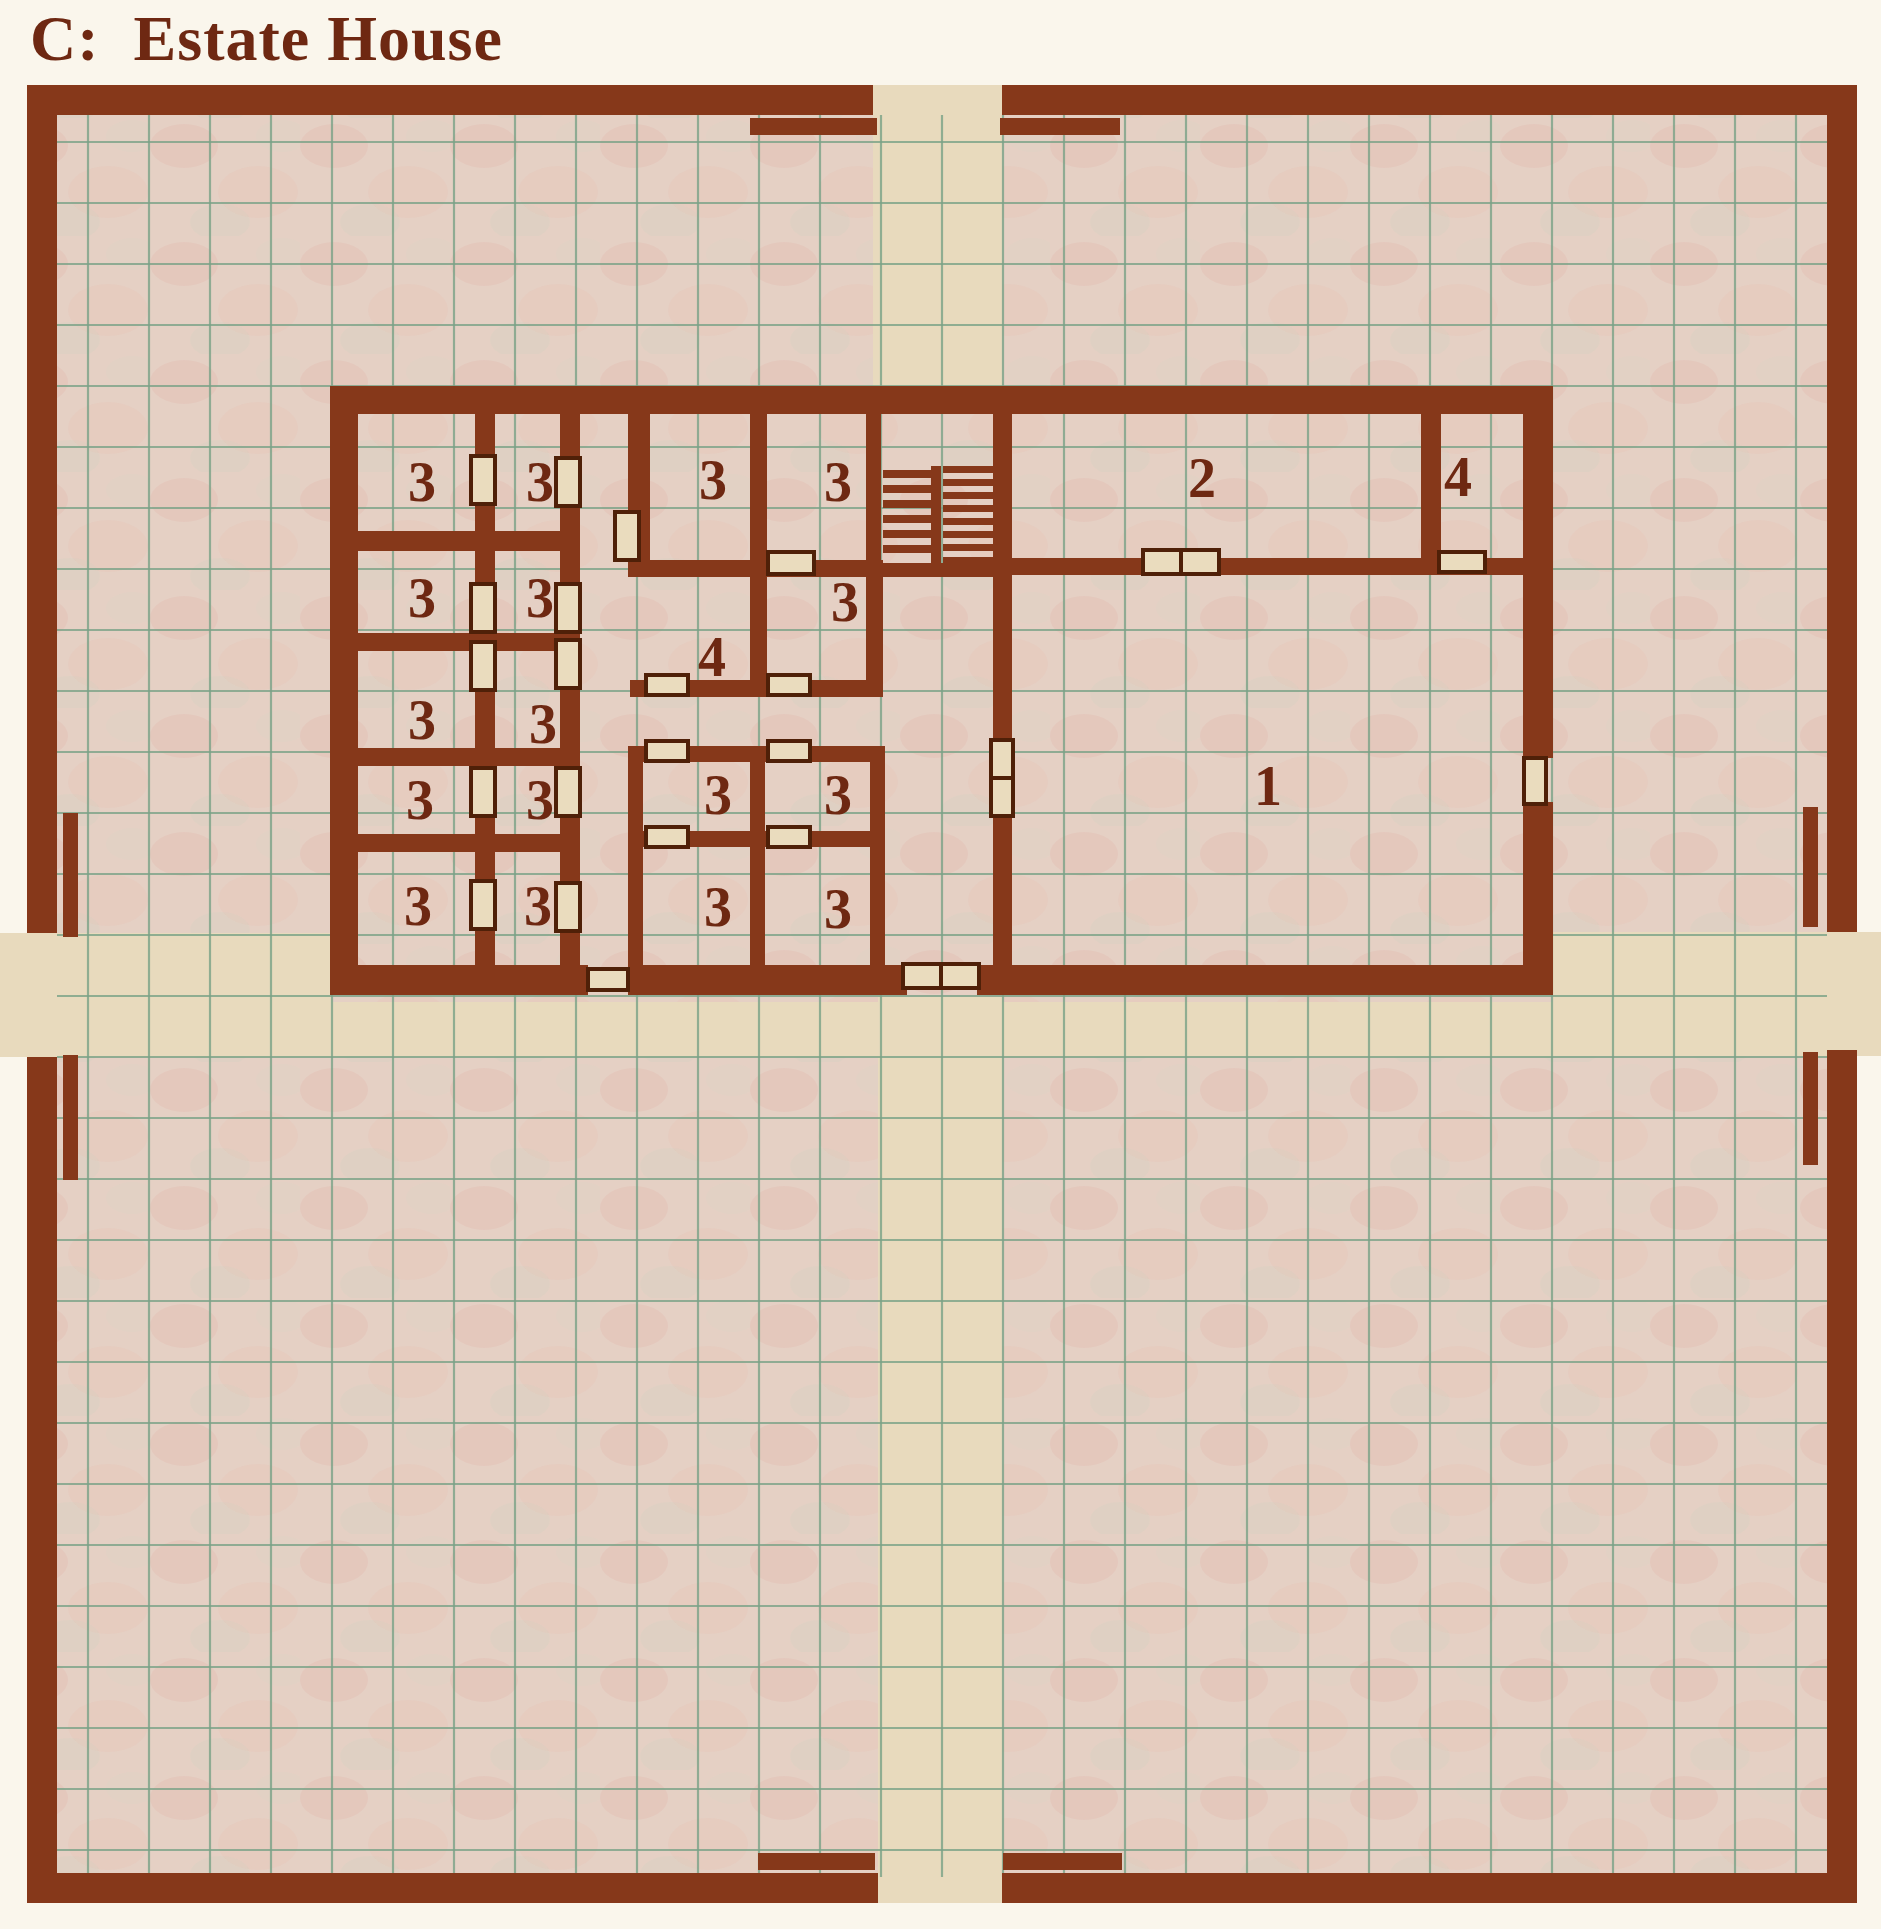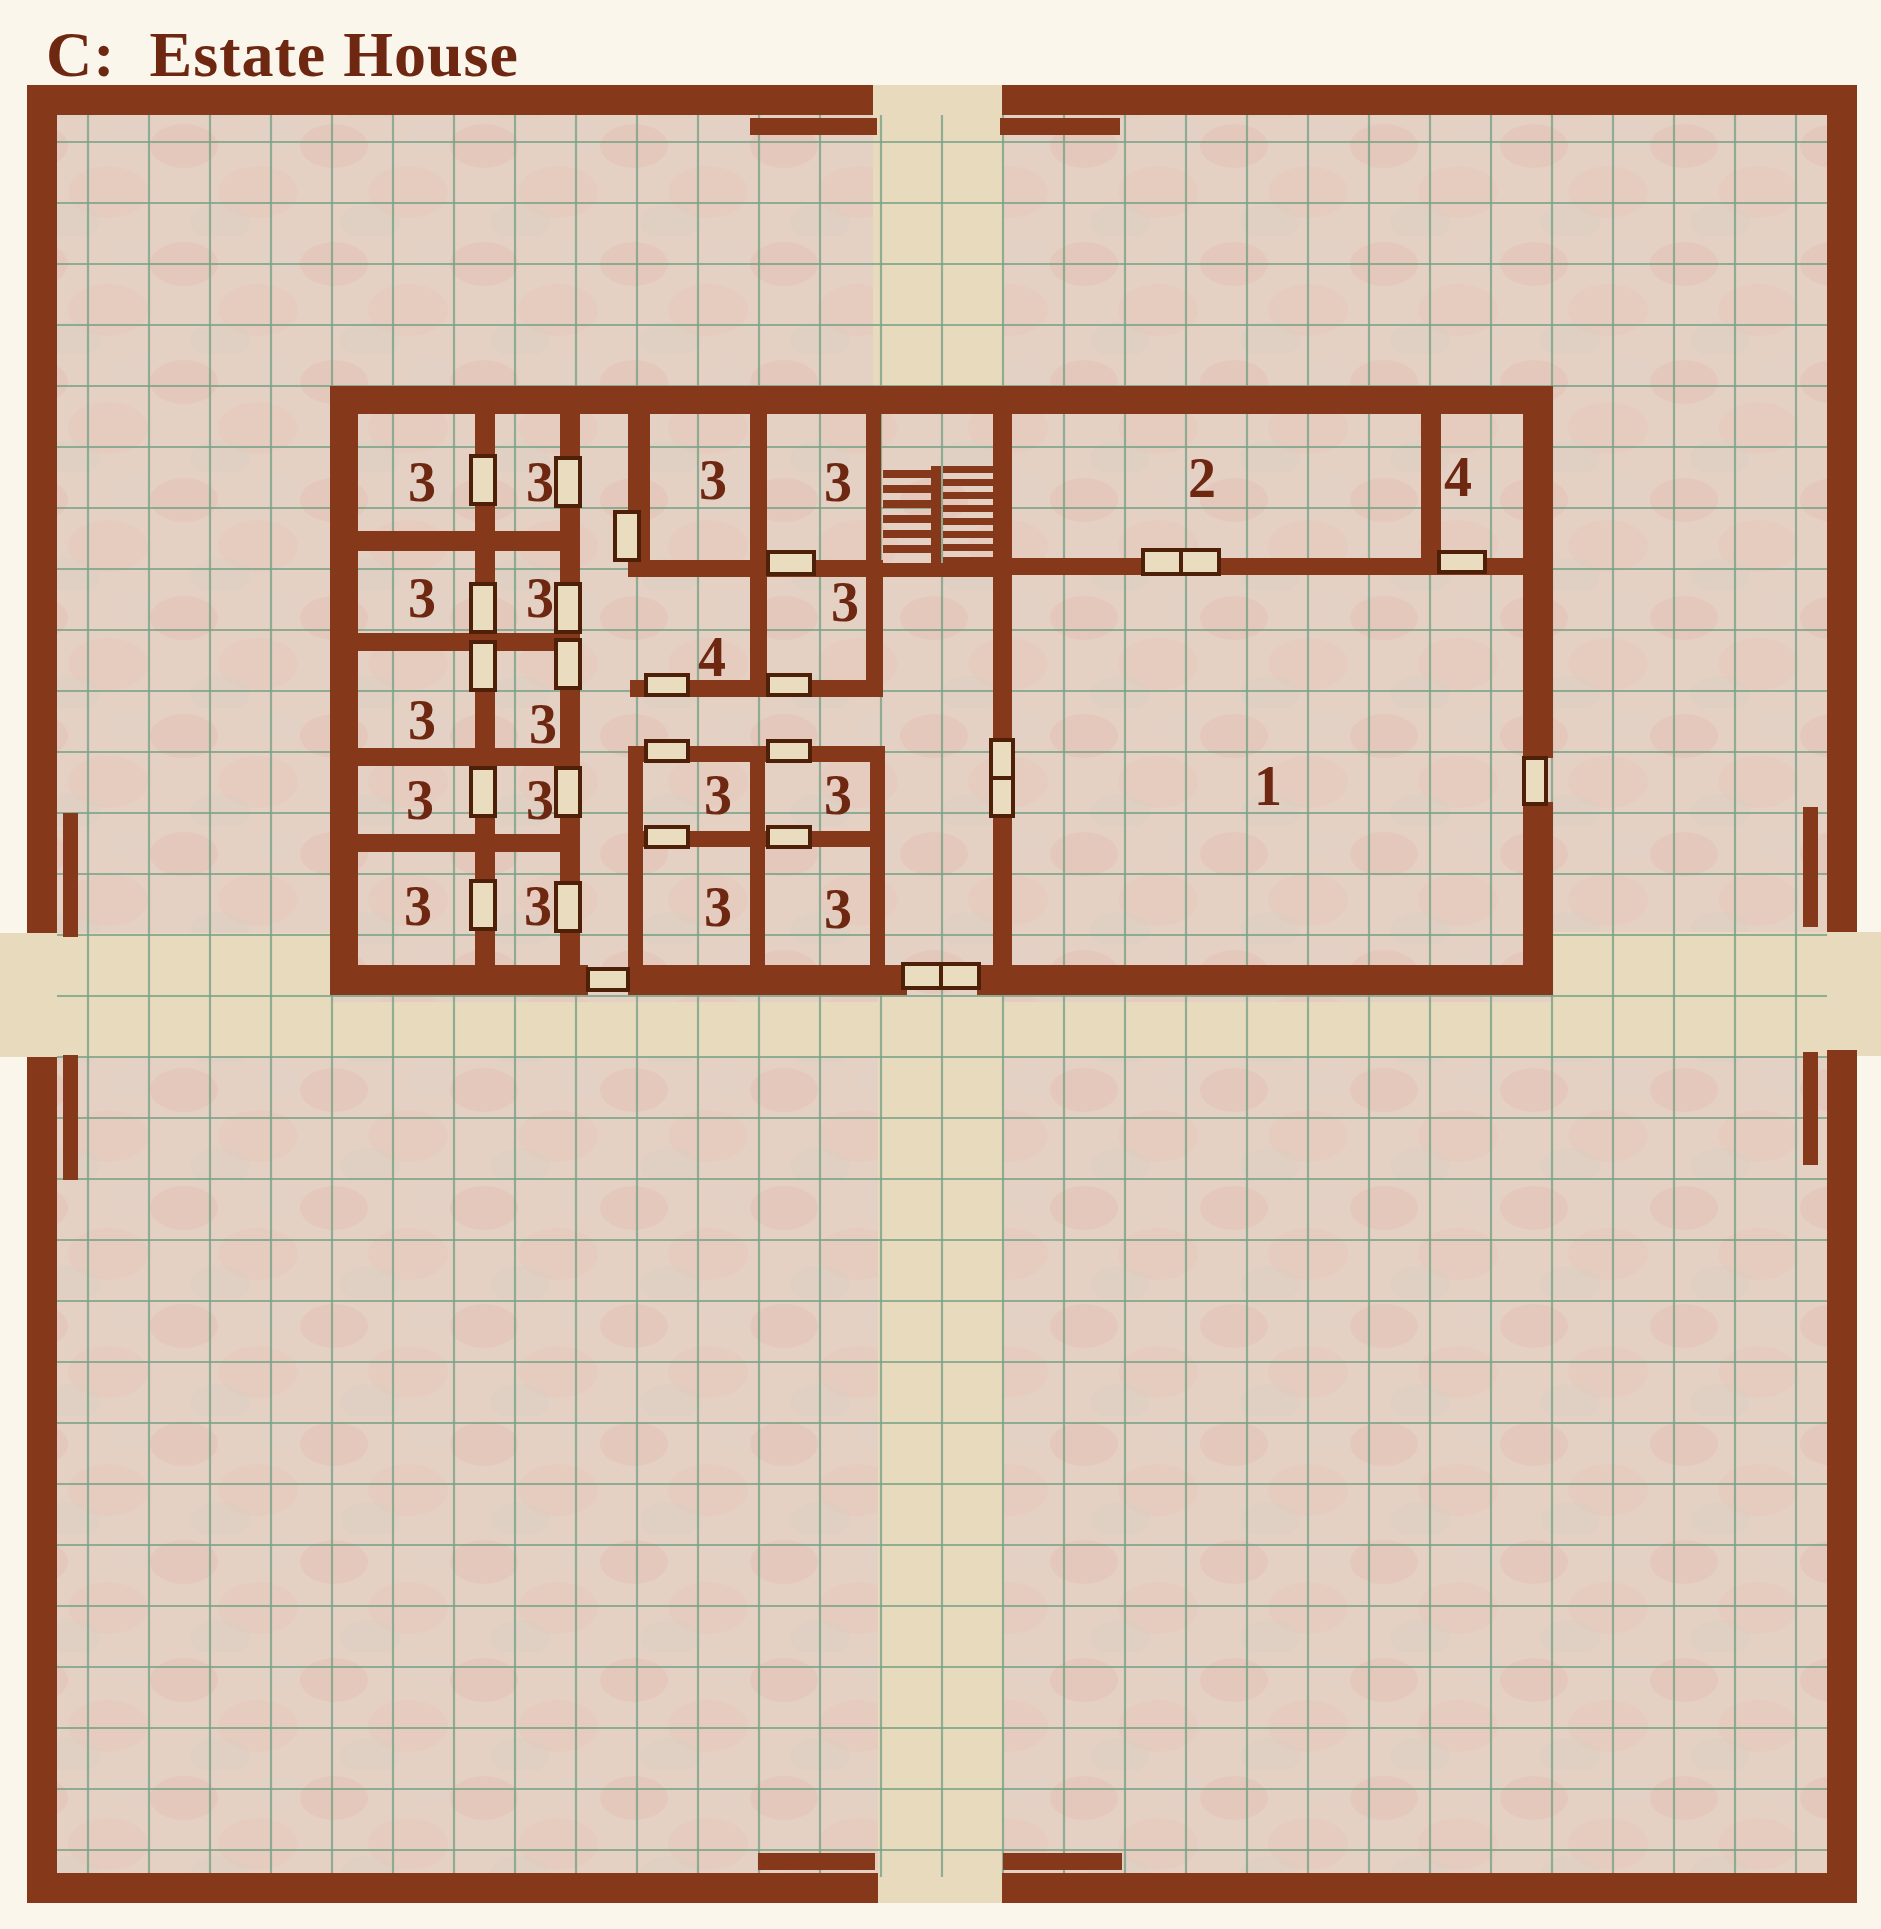--- a/index.html
+++ b/index.html
@@ -6,21 +6,21 @@
   .stage{
     position:relative;
     width:1881px;height:1929px;
     background:#faf6ec;
     font-family:"Liberation Serif", serif;
     overflow:hidden;
   }
   .map-title{
     position:absolute;
     top:2px;left:30px;
-    margin:16px;
+    margin:0;
     font-family:"Liberation Serif", serif;
     font-weight:700;
     font-size:64px;
     letter-spacing:1px;
     color:#6e2812;
     white-space:pre;
     z-index:2;
   }
   svg.plan{position:absolute;inset:0;z-index:1;}
   .room-label{

